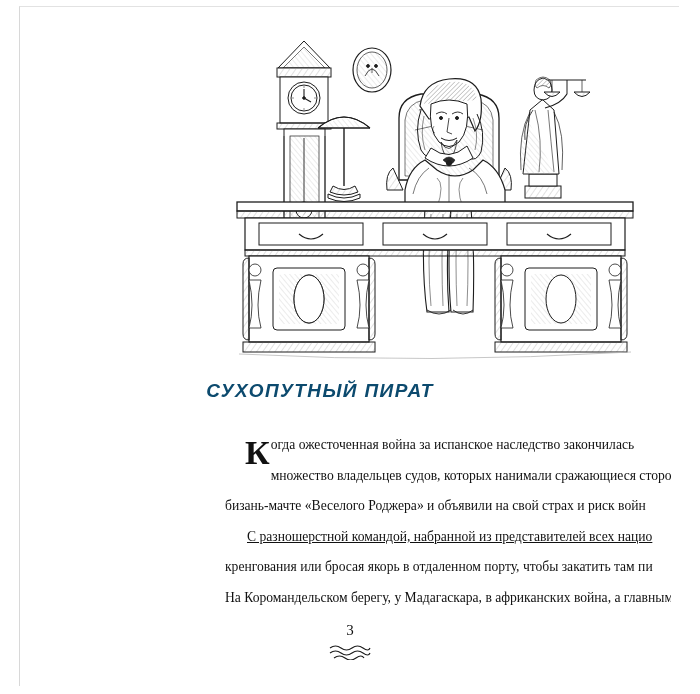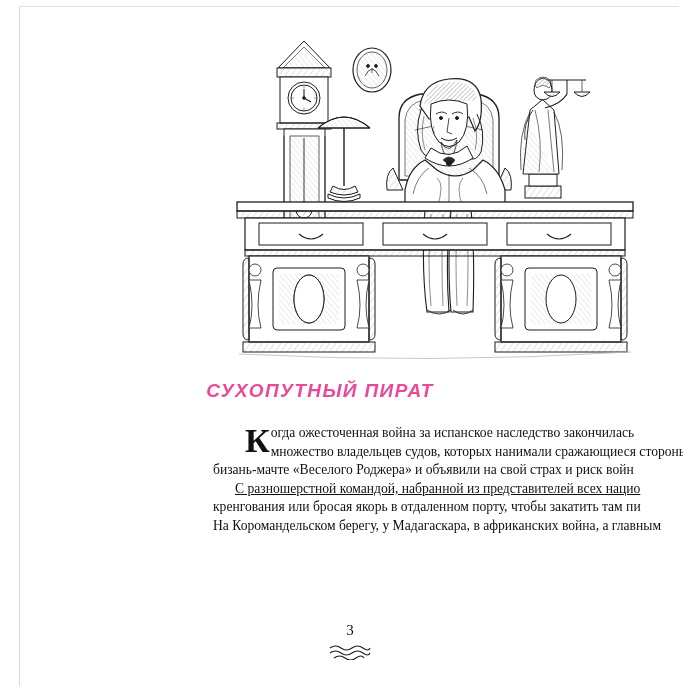--- a/index.html
+++ b/index.html
@@ -47,37 +47,37 @@
     position: absolute;
     left: 0;
     top: 380px;
     width: 640px;
     text-align: center;
     font-family: "Liberation Sans", sans-serif;
     font-style: italic;
     font-weight: bold;
     font-size: 19px;
     letter-spacing: 1.4px;
-    color: #ec4899;
+    color: #0c4a6e;
   }
 
   
   .body-text {
     position: absolute;
     left: 213px;
     top: 424px;
     width: 470px;
     font-family: "Liberation Serif", serif;
     font-size: 13.6px;
     line-height: 18.6px;
     color: #111111;
     text-align: justify;
   }
   .body-text p {
-    margin: 0;
+    margin: 12px;
     white-space: nowrap;
     overflow: hidden;
   }
   .para-indent { text-indent: 22px; text-decoration: underline; }
 
   .dropcap-para {
     position: relative;
     min-height: 38px;
   }
   .dropcap {

